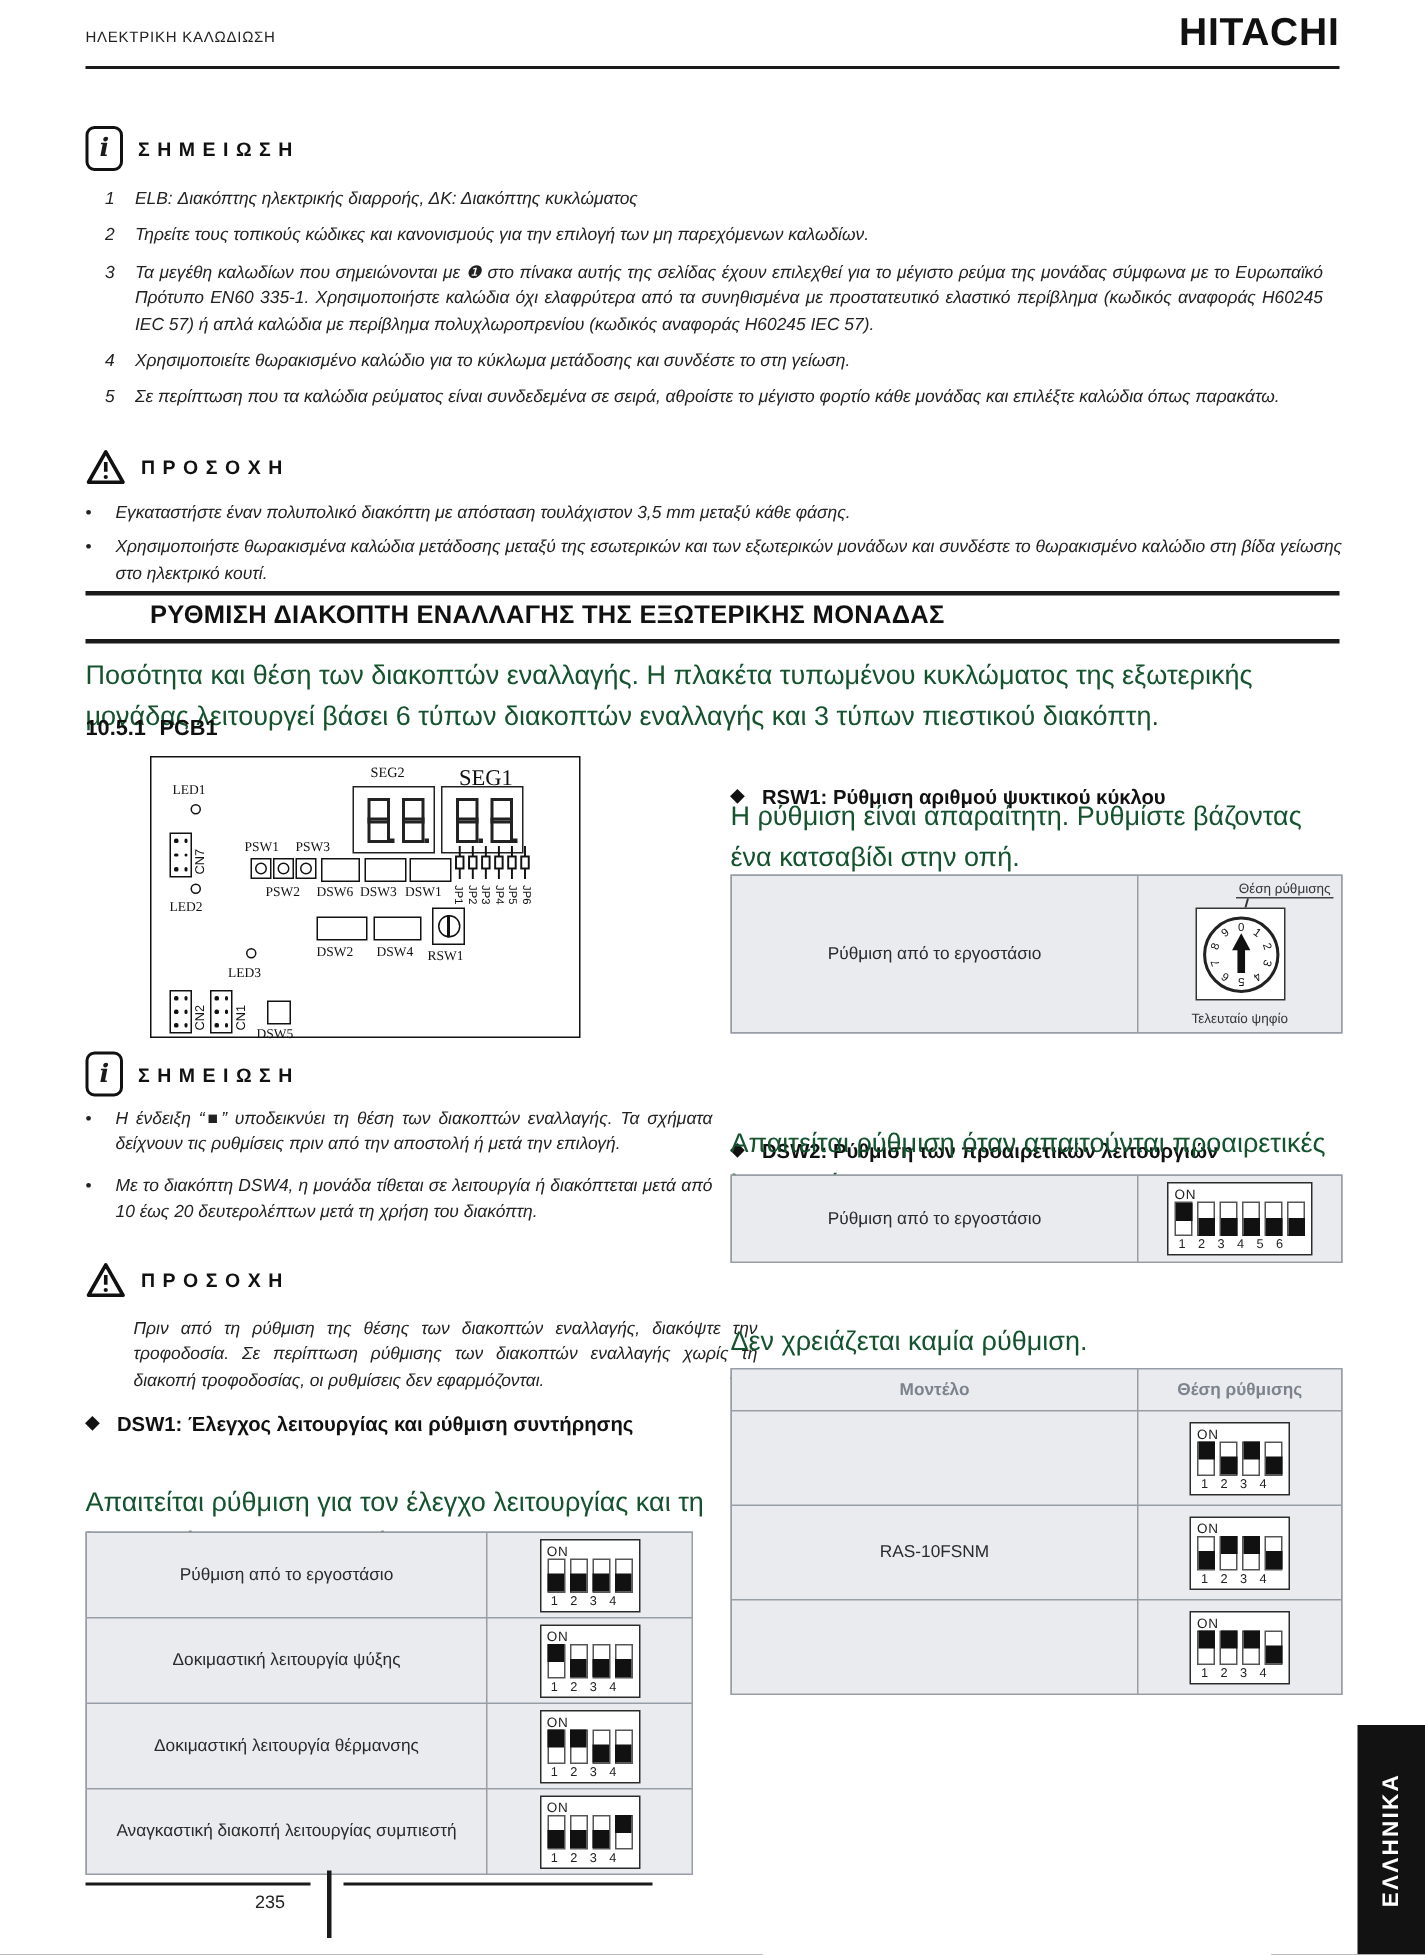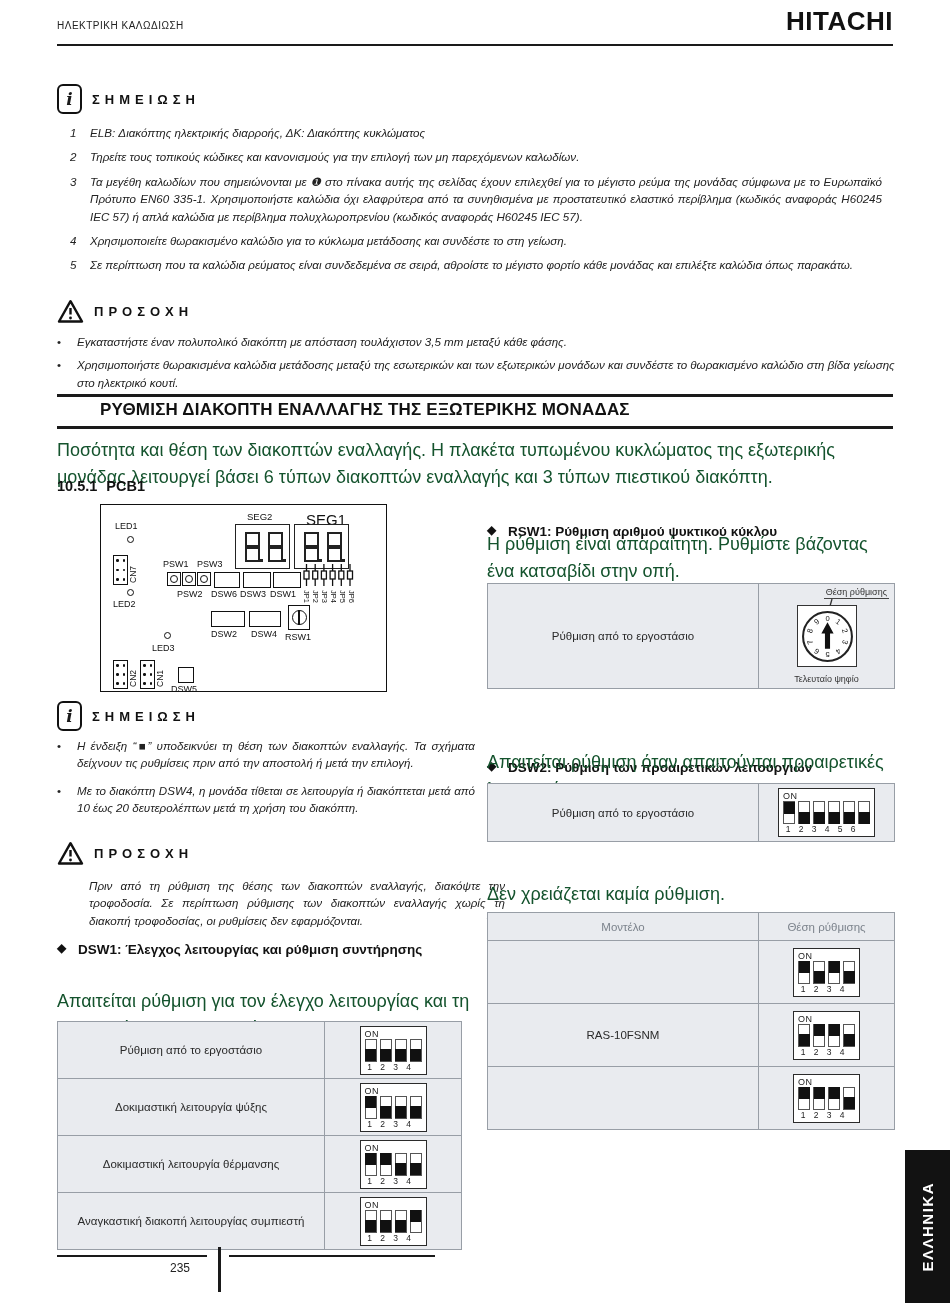--- a/index.html
+++ b/index.html
@@ -43,36 +43,36 @@
 
   .dheading { font-size:13.5px; font-weight:bold; line-height:1.45; color:#111; padding-left:21px; position:relative; }
   .dheading .dmd { position:absolute; left:0; top:0; font-size:12px; }
 
   
   .stable { position:absolute; display:grid; border:1.5px solid #989ea6; background:#989ea6; grid-gap:1px; }
   .stable .cell {
     background:#e9ebef; display:flex; align-items:center; justify-content:center;
     font-size:11.5px; color:#2a2a2a; text-align:center; padding:4px;
   }
-  .stable .cell.hdr { font-weight:normal; color:#7c838c;text-align:center; }
+  .stable .cell.hdr { font-weight:bold; color:#7c838c;text-align:center; }
 
   
   .dip { background:#fff; border:1.5px solid #2b2b2b; padding:2px 4px 1px 4px; display:inline-block; }
   .dip-on { font-size:9px; line-height:10px; color:#222; letter-spacing:0.5px; text-align:left; }
   .dip-pins { display:flex; gap:3px; }
   .dip-pin { width:10px; height:21px; border:1px solid #555; position:relative; background:#fff; }
   .dip-pin .blk { position:absolute; left:-0.5px; right:-0.5px; height:12px; background:#111; }
   .dip-pin.on .blk { top:-0.5px; }
   .dip-pin.off .blk { bottom:-0.5px; }
   .dip-nums { display:flex; gap:3px; }
   .dip-nums span { width:10px; text-align:center; font-size:8.5px; line-height:11px; color:#222; }
 
   
   .pcb { border:1.5px solid #111; background:#fff; }
-  .pcb-label { position:absolute; font-size:9px; line-height:1; color:#111; white-space:nowrap; }
+  .pcb-label { position:absolute; font-size:9px; line-height:1; color:#111; white-space:nowrap;font-family:Liberation Serif, serif; }
   .dot { position:absolute; width:5px; height:5px; border:1.4px solid #111; border-radius:50%; background:#fff; }
   .conn { position:absolute; border:1.5px solid #111; background:#fff; display:grid; grid-template-columns:1fr 1fr; align-items:center; justify-items:center; }
   .conn i { width:2.5px; height:2.5px; border-radius:50%; background:#111; }
   .vlabel { position:absolute; writing-mode:vertical-rl; transform:rotate(180deg); font-size:8.5px; line-height:1; color:#111; white-space:nowrap; }
   .jplabel { position:absolute; writing-mode:vertical-rl; font-size:7.5px; line-height:1; color:#111; }
   .rect { position:absolute; border:1.5px solid #111; background:#fff; }
   .pswbtn { position:absolute; width:12px; height:12px; border:1.5px solid #111; display:flex; align-items:center; justify-content:center; background:#fff; }
   .pswbtn i { width:6px; height:6px; border:1.4px solid #111; border-radius:50%; display:block; }
   .segbox { position:absolute; border:1.5px solid #222; background:#fff; display:flex; align-items:center; justify-content:center; gap:10px; }
   .seg7 { position:relative; width:13px; height:30px; }

